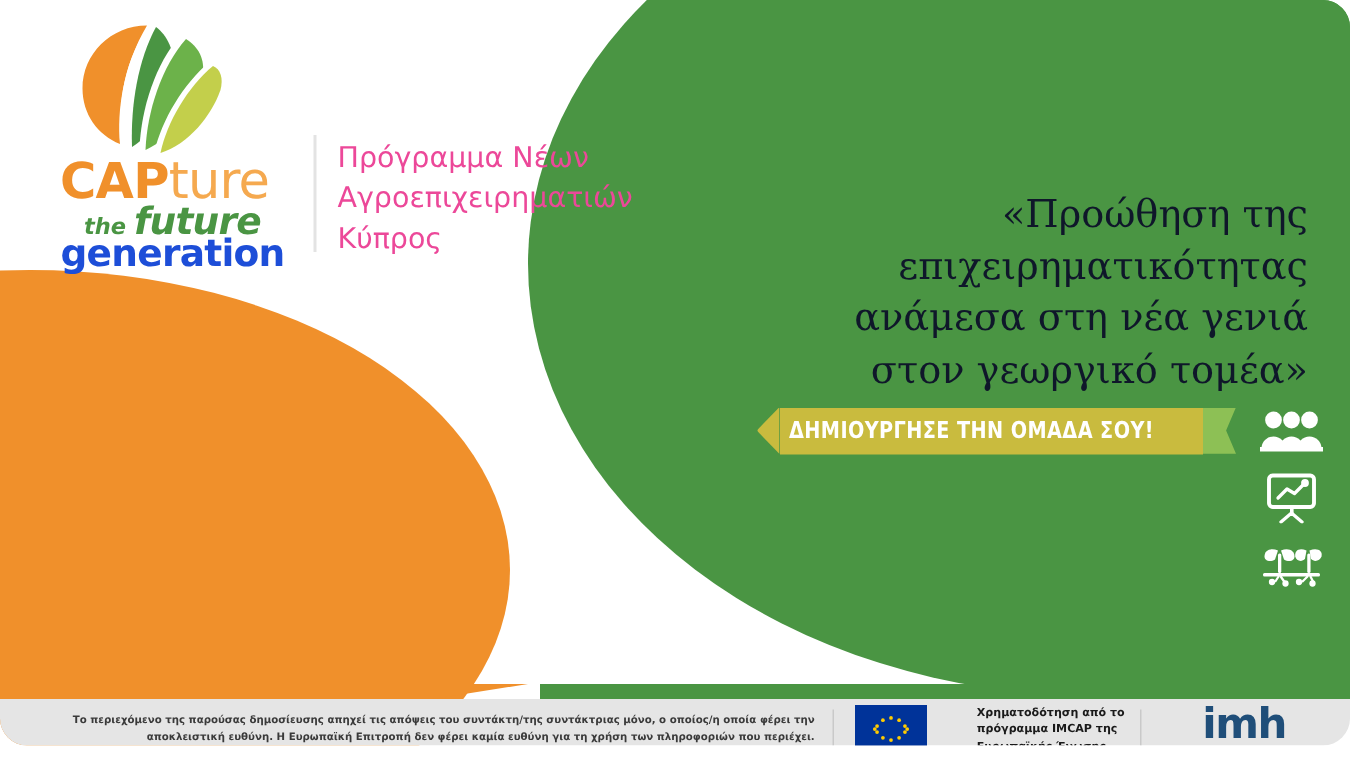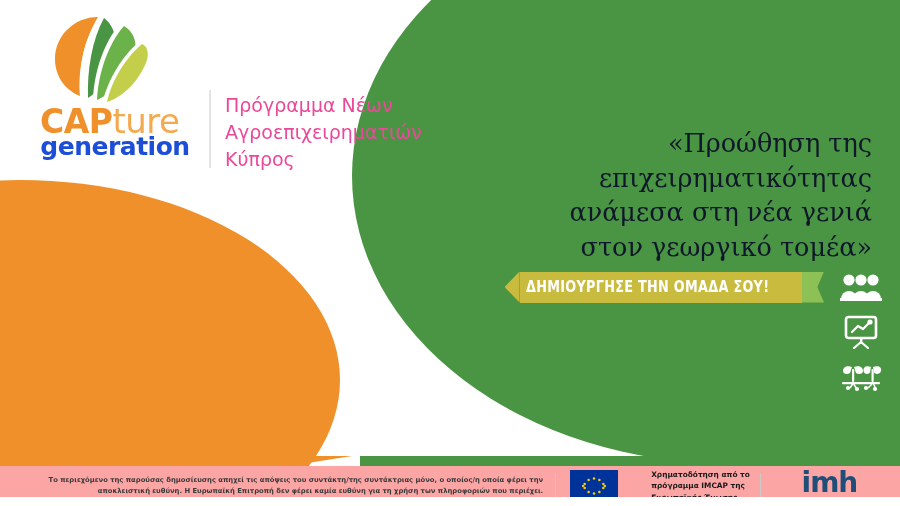--- a/index.html
+++ b/index.html
@@ -9,20 +9,21 @@
   }
   body {
     font-family: "DejaVu Sans", sans-serif;
   }
   .poster {
     position: relative;
     width: 900px;
     height: 497px;
     background: #ffffff;
     overflow: hidden;
+    border-radius: 18px;
   }
 
   
   .shape-green {
     position: absolute;
     left: 352px;
     top: -112px;
     width: 760px;
     height: 576px;
     background: #4a9543;
@@ -230,21 +231,21 @@
     width: 540px;
     height: 10px;
     background: #4a9543;
   }
   .footer {
     position: absolute;
     left: 0;
     top: 466px;
     width: 900px;
     height: 40px;
-    background: #fca5a5;
+    background: #e5e5e5;
     display: flex;
     align-items: center;
     z-index: 7;
   }
   .disclaimer {
     flex: 1;
     text-align: right;
     padding-right: 12px;
     color: #3a3a3a;
     font-size: 6.8px;
@@ -318,20 +319,23 @@
         <path d="M52 2 C35 25 30 55 33 83 C47 74 55 56 57 36 C58 22 56 10 52 2 Z" fill="#ffffff"></path>
         <path d="M56 4 C44 26 39 56 40 84 C56 74 66 54 68 34 C69 20 63 9 56 4 Z" fill="#4a9543"></path>
         <path d="M72 10 C56 28 46 58 45 85 C63 76 77 56 81 36 C83 24 79 15 72 10 Z" fill="#ffffff"></path>
         <path d="M76 12 C60 30 50 60 49 86 C68 77 83 57 87 37 C89 25 84 17 76 12 Z" fill="#6cb24a"></path>
         <path d="M92 27 C74 42 60 66 55 87 C74 81 91 62 97 44 C100 36 97 30 92 27 Z" fill="#ffffff"></path>
         <path d="M94 30 C77 44 63 68 59 88 C78 82 93 63 99 46 C101 38 99 32 94 30 Z" fill="#c3cf4b"></path>
       </svg>
       <div class="wordmark">
         <div class="wm-row1">
           <span class="wm-cap">CAP</span><span class="wm-ture">ture</span>
+        </div>
+        <div class="wm-row2">
+          <span class="wm-the">the </span><span class="wm-future">future</span>
         </div>
         <div class="wm-row3">generation</div>
       </div>
     </div>
     <div class="logo-divider"></div>
     <div class="programme-title">Πρόγραμμα Νέων
 Αγροεπιχειρηματιών
 Κύπρος</div>
   </div>
 

